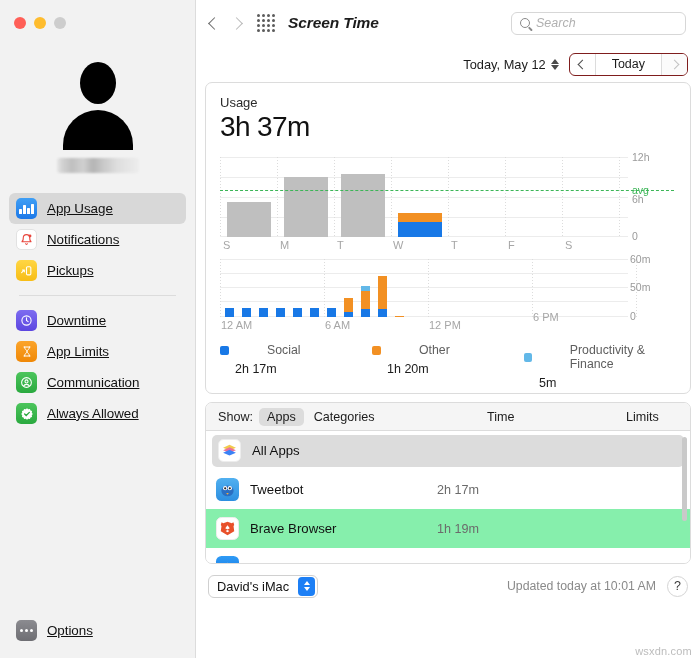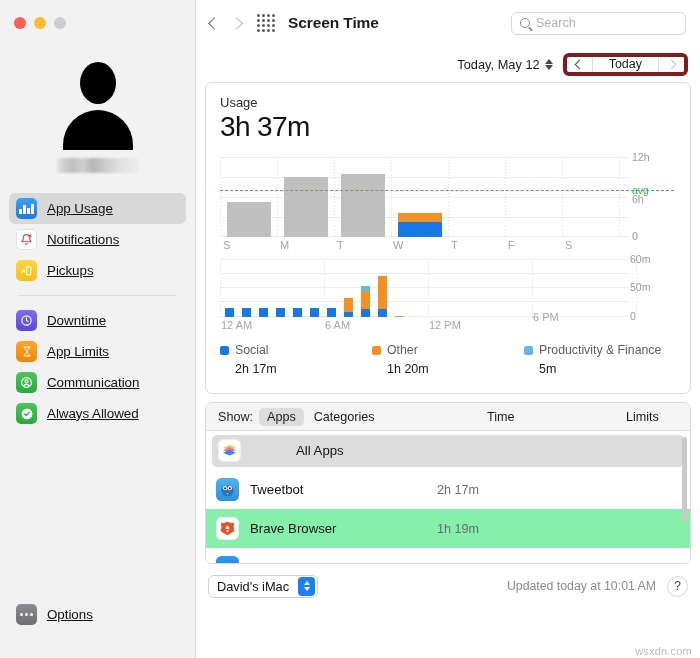--- a/index.html
+++ b/index.html
@@ -48,54 +48,54 @@
     display:flex; align-items:center; gap:10px;
     height: 31px; padding: 0 7px; border-radius:6px;
     font-size: 13.4px; color:#111; cursor: default;
   }
   .nav-item.selected { background:#d8d8d8; }
   .nav-label { line-height:1; letter-spacing:-0.05px;text-decoration:underline; }
   .sicon { width:21px; height:21px; border-radius:5px; flex:0 0 21px; position:relative;
            display:flex; align-items:center; justify-content:center; color:#fff; font-size:12px; }
   .divider { height:1px; background:#dcdcdc; margin: 9px 10px; }
   .spacer { flex:1; }
-  .nav.bottom { margin-top:0; padding-bottom: 28px; }
+  .nav.bottom { margin-top:0; padding-bottom: 12px; }
 
   
   .ic-appusage { background: linear-gradient(180deg,#3f9ff5,#1c78e8); }
   .ic-appusage .bars { display:flex; align-items:flex-end; gap:1.5px; height:10px; }
   .ic-appusage .bars i { width:2.4px; background:#fff; border-radius:.6px; display:block; }
   .ic-notif { background:#fff; border:1px solid #e2e2e2; }
   .ic-pickups { background: linear-gradient(180deg,#ffd644,#f7bd15); }
   .ic-downtime { background: linear-gradient(180deg,#7d6cf0,#5c46e0); }
   .ic-applimits { background: linear-gradient(180deg,#fba42b,#f08806); }
   .ic-communication { background: linear-gradient(180deg,#4cc55c,#2aa93f); }
   .ic-allowed { background: linear-gradient(180deg,#4cc55c,#2aa93f); }
   .ic-content { background: linear-gradient(180deg,#f2554a,#e0342a); }
   .ic-options { background: linear-gradient(180deg,#8b8b90,#6e6e73); }
   .dots3 { display:flex; gap:2px; }
   .dots3 i { width:3px;height:3px;border-radius:50%;background:#fff;display:block; }
 
   
   .main { flex:1; height:658px; background:#fff; display:flex; flex-direction:column; position:relative; }
-  .topbar { height:46px; display:flex; align-items:center; justify-content:flex-end; padding-right: 14px; }
+  .topbar { height:46px; display:flex; align-items:center; justify-content:flex-end; padding-right: 14px; font-style: italic; }
   .search {
     width: 175px; height: 23px; border-radius: 6px; background:#fff;
     border:1px solid #d7d7d7; display:flex; align-items:center; gap:6px; padding: 0 8px;
   }
   .search-ph { font-size:12.5px; color:#b0b0b0; }
   .mag { width:10px; height:10px; border:1.6px solid #8a8a8a; border-radius:50%; position:relative; flex:0 0 auto; }
   .mag::after { content:''; position:absolute; right:-4px; bottom:-3px; width:5px; height:1.6px; background:#8a8a8a; transform:rotate(45deg); border-radius:1px; }
 
   .datebar { height: 36px; display:flex; align-items:center; justify-content:flex-end; gap:10px; padding-right: 12px; }
   .datepick { display:flex; align-items:center; gap:5px; font-size:12.8px; color:#1c1c1c; }
   .stepper { display:flex; flex-direction:column; gap:1px; }
   .stepper .up { width:0;height:0;border-left:4px solid transparent;border-right:4px solid transparent;border-bottom:5px solid #4a4a4a; }
   .stepper .dn { width:0;height:0;border-left:4px solid transparent;border-right:4px solid transparent;border-top:5px solid #4a4a4a; }
-  .seg { display:flex; align-items:center; height:23px; border:4px solid #7f1d1d; border-radius:6px; overflow:hidden; background:#fff; }
+  .seg { display:flex; align-items:center; height:23px; border:1px solid #7f1d1d; border-radius:6px; overflow:hidden; background:#fff; }
   .seg > div { height:100%; display:flex; align-items:center; justify-content:center; font-size:12.5px; color:#1c1c1c; }
   .seg .arrowbtn { width:26px; border-right:1px solid #dcdcdc; }
   .seg .todaybtn { padding: 0 16px; font-weight:400; }
   .seg .arrowbtn.next { border-right:none; border-left:1px solid #dcdcdc; background:#fbfbfb; }
   .sarrow { width:7px;height:7px;border-left:1.6px solid #4d4d4d;border-bottom:1.6px solid #4d4d4d; }
   .sarrow.l { transform: rotate(45deg); }
   .sarrow.r { transform: rotate(-135deg); border-color:#c2c2c2; }
 
   .card {
     margin: 0 9px; border:1px solid #dcdcdc; border-radius:7px; background:#fff;
@@ -125,42 +125,42 @@
   .hr { height: 58px; margin-top: 22px; margin-right:48px; position:relative; }
   .hbar { position:absolute; bottom:0; width:9px; }
   .hbar .s { width:100%; background:#1878e6; }
   .hbar .o { width:100%; background:#f29023; }
   .hbar .p { width:100%; background:#62b8e8; }
 
   .legend { display:flex; margin-top: 26px; }
   .lg { flex:1; }
   .lg-top { display:flex; align-items:center; gap:6px; }
   .swatch { width:9px; height:9px; border-radius:2px; display:block; }
-  .lg-name { font-size:12.3px; color:#5e5e5e; }
+  .lg-name { font-size:12.3px; color:#5e5e5e;margin-left:32px; }
   .lg-val { font-size:12.5px; color:#1c1c1c; margin-top:5px; margin-left:15px; }
 
   
   .apps-card { margin-top: 8px; height: 162px; display:flex; flex-direction:column; }
   .apps-head {
     height: 28px; background:#f5f5f5; border-bottom:1px solid #dcdcdc;
     display:flex; align-items:center; padding-left: 12px; font-size:12.6px; color:#1c1c1c;
   }
   .show-label { color:#1c1c1c; margin-right: 6px; }
   .tabs { display:flex; gap:2px; }
   .tab { padding: 2px 8px; border-radius:5px; font-size:12.6px; color:#1c1c1c; }
   .tab.active { background:#dcdcdc; }
   .col-time { position:absolute; left:269px; font-size:12.6px; color:#1c1c1c; }
   .col-limits { position:absolute; left:408px; font-size:12.6px; color:#1c1c1c; }
   .apps-head-inner { position:relative; flex:1; height:100%; display:flex; align-items:center; }
 
   .applist { flex:1; position:relative; overflow:hidden; background:#fff; }
   .approw { height: 39px; display:flex; align-items:center; padding: 0 10px; position:relative; }
   .approw.alt { background:#86efac; }
   .approw.sel-wrap { padding: 0 6px; }
-  .approw .inner { display:flex; align-items:center; width:100%; height:32px; padding: 0 6px; border-radius:5px;gap:44px; }
+  .approw .inner { display:flex; align-items:center; width:100%; height:32px; padding: 0 6px; border-radius:5px; }
   .approw.selected .inner { background:#dcdcdc; }
   .appicon { width:23px; height:23px; border-radius:5.5px; flex:0 0 23px; margin-right:11px; position:relative;
              display:flex; align-items:center; justify-content:center; overflow:hidden; }
   .appname { font-size:13.2px; color:#111; }
   .apptime { position:absolute; left:231px; font-size:12.6px; color:#6b6b6b; }
   .scrollbar { position:absolute; right:3px; top:6px; width:5px; height:84px; border-radius:3px; background:#c9c9c9; }
 
   
   .ic-allapps { background:#fff; border:1px solid #ededed; }
   .ic-tweetbot { background: linear-gradient(180deg,#51b0f0,#2d8fe0); }

